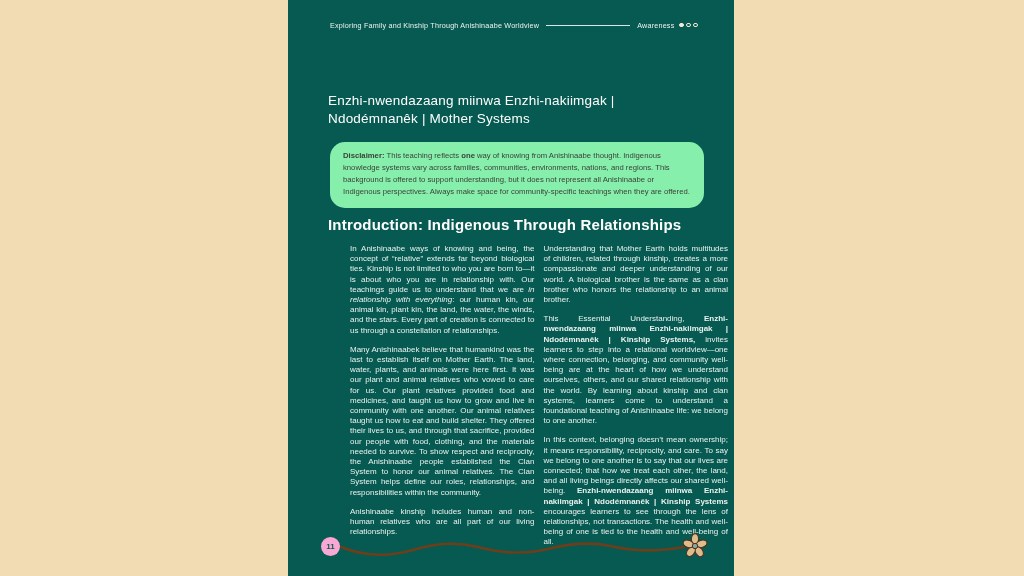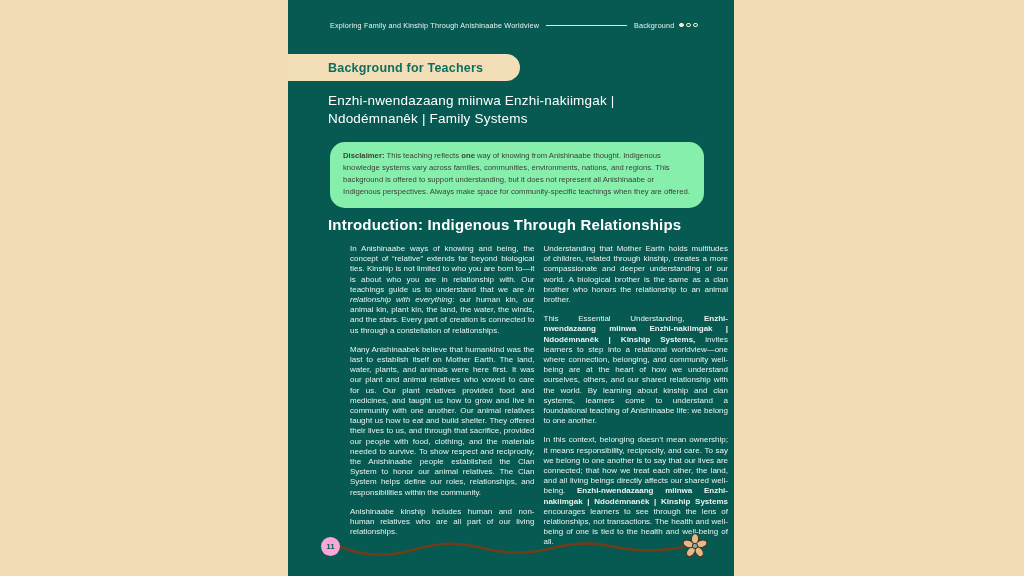--- a/index.html
+++ b/index.html
@@ -69,36 +69,33 @@
 </head>
 <body>
 
 <div class="stage">
   <div class="page">
 
     <div class="header-row">
       <span class="header-title">Exploring Family and Kinship Through Anishinaabe Worldview</span>
       <span class="header-line"></span>
       <span class="awareness-wrap">
-        <span>Background</span>
+        <span>Awareness</span>
         <span class="dots">
             <span class="dot filled"></span>
             <span class="dot"></span>
             <span class="dot"></span>
           </span>
       </span>
     </div>
 
-    <div class="banner-pill">
-      <span class="banner-label">Background for Teachers</span>
-    </div>
 
     <div class="main-heading">
       <div>Enzhi-nwendazaang miinwa Enzhi-nakiimgak |</div>
-      <div>Ndodémnanêk |  Family Systems</div>
+      <div>Ndodémnanêk |  Mother Systems</div>
     </div>
 
     <div class="disclaimer-box">
       <span><span style="font-weight: 700;">Disclaimer:</span><span> This teaching reflects </span><span style="font-weight: 700;">one</span><span> way of knowing from Anishinaabe thought. Indigenous knowledge systems vary across families, communities, environments, nations, and regions. This background is offered to support understanding, but it does not represent all Anishinaabe or Indigenous perspectives. Always make space for community-specific teachings when they are offered.</span></span>
     </div>
 
     <div class="intro-heading">Introduction: Indigenous Through Relationships</div>
 
     <div class="columns">
       <div class="col">

